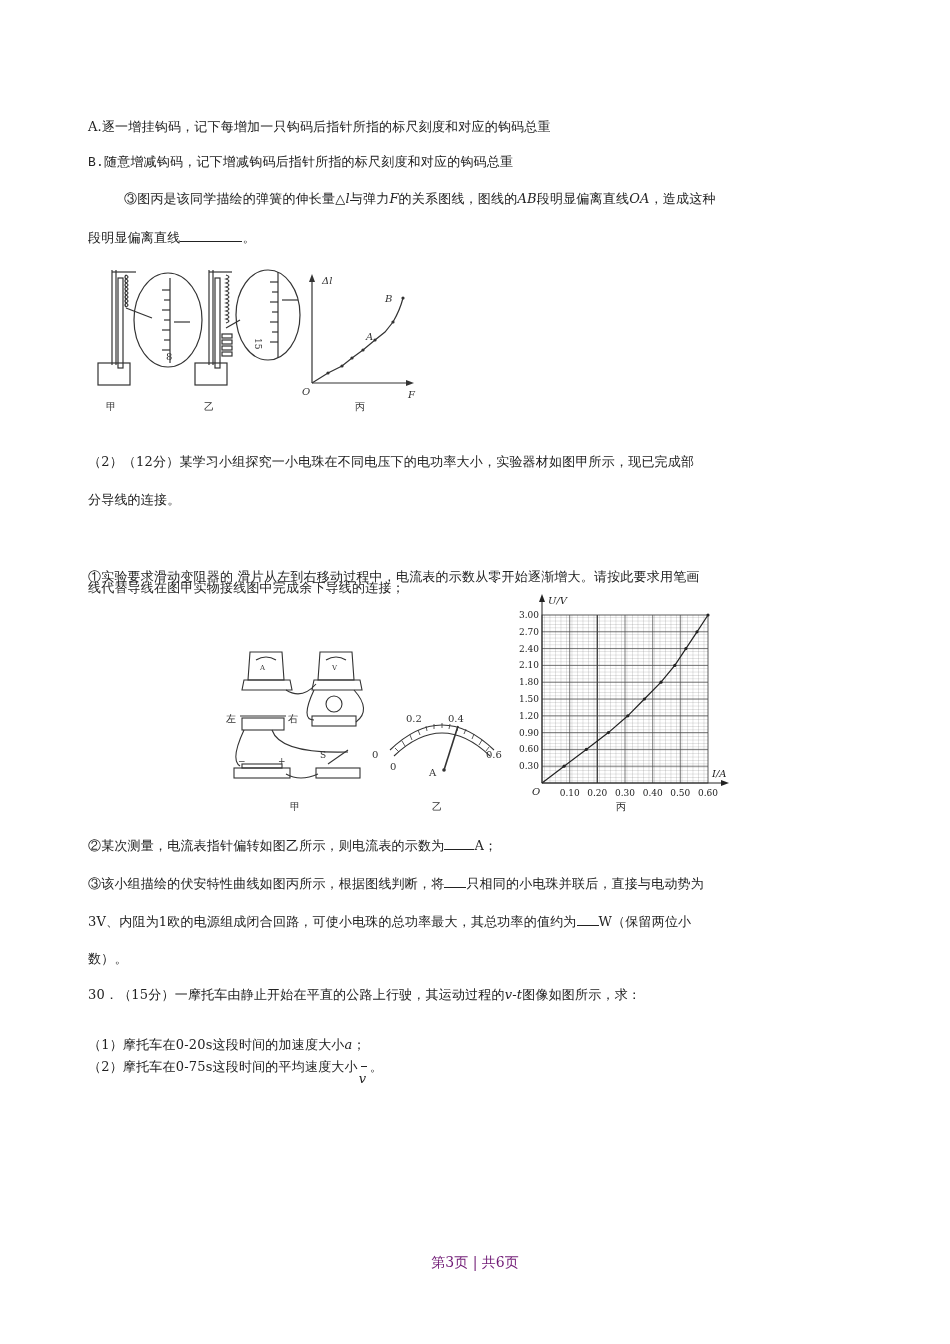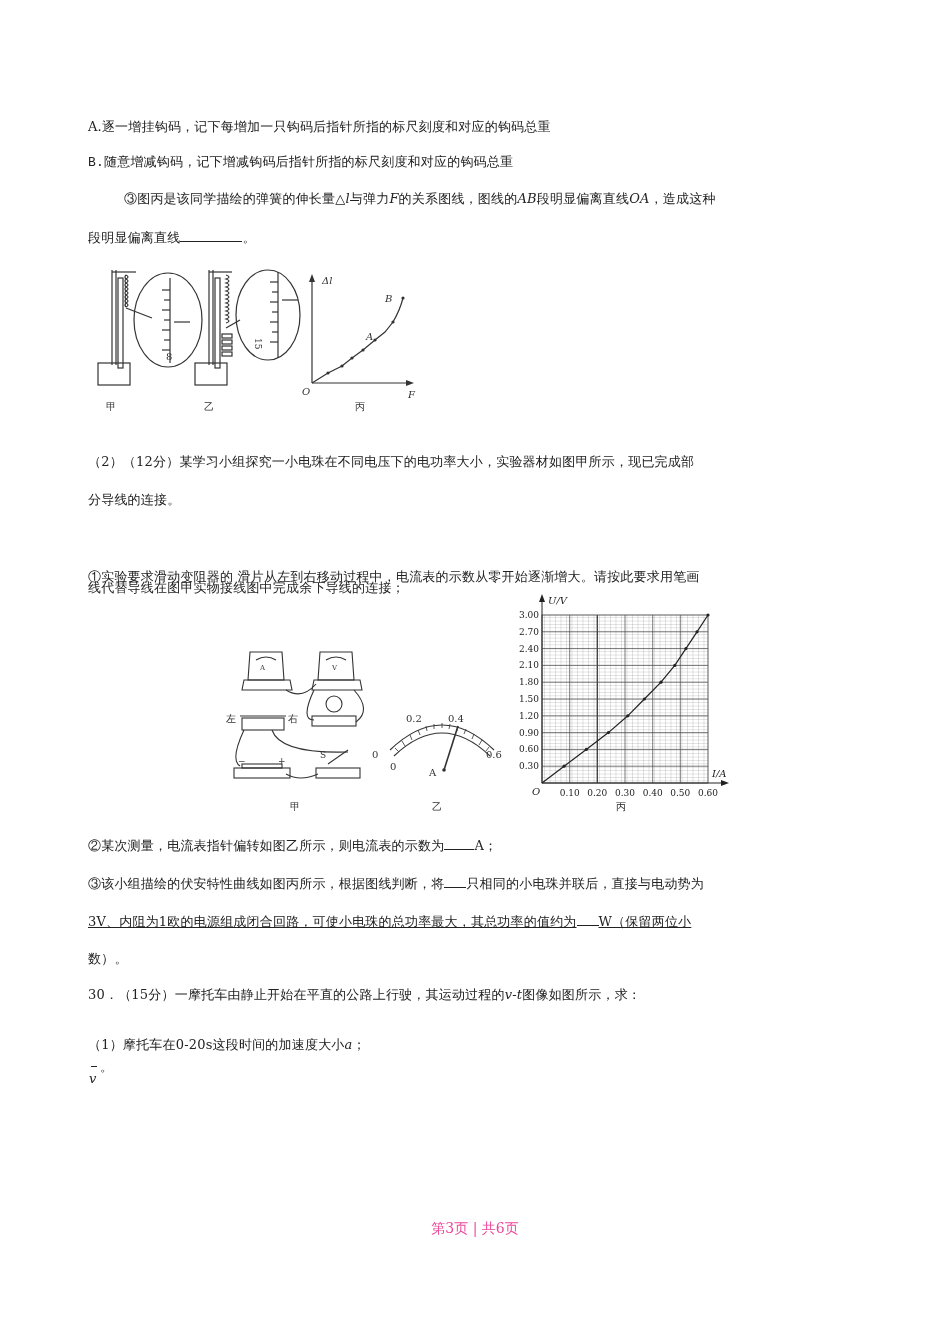--- a/index.html
+++ b/index.html
@@ -1,20 +1,20 @@
 <!DOCTYPE html>
 <html><head>
   <meta charset="utf-8">
   <style>
     html, body { margin:0; padding:0; background:#ffffff; }
     body { width:950px; height:1344px; position:relative; font-family:"DejaVu Serif", "Liberation Serif", serif; color:#222; }
     .line { position:absolute; left:88px; font-size:13px; line-height:20px; white-space:nowrap; letter-spacing:0.2px; }
     .blank { display:inline-block; border-bottom:1px solid #222; height:14px; vertical-align:baseline; }
     .fig { position:absolute; }
-    .footer { position:absolute; top:1220px; width:100%; text-align:center; font-size:14px; color:#ec4899; }
+    .footer { position:absolute; top:1254px; width:100%; text-align:center; font-size:14px; color:#701a75; }
     i.m { font-style:italic; }
   </style>
 </head>
 <body>
 
 <div class="line" style="top:117px;">A.逐一增挂钩码，记下每增加一只钩码后指针所指的标尺刻度和对应的钩码总重</div>
 <div class="line" style="top:153px;font-family:Liberation Mono, monospace;">B.随意增减钩码，记下增减钩码后指针所指的标尺刻度和对应的钩码总重</div>
 <div class="line" style="top:189px;margin-left:36px;">
   <span>③图丙是该同学描绘的弹簧的伸长量△</span><i class="m">l</i><span>与弹力</span><i class="m">F</i><span>的关系图线，图线的</span><i class="m">AB</i><span>段明显偏离直线</span><i class="m">OA</i><span>，造成这种</span>
 </div>
@@ -230,28 +230,28 @@
   <text x="32" y="205" font-size="10" fill="#222" font-style="italic" font-family="DejaVu Serif, serif">O</text>
   <text x="116" y="220" font-size="10" fill="#222">丙</text>
 </svg>
 
 <div class="line" style="top:835px;">
   <span>②某次测量，电流表指针偏转如图乙所示，则电流表的示数为</span><span class="blank" style="width:30px;"></span><span>A；</span>
 </div>
 <div class="line" style="top:873px;text-align:center;">
   <span>③该小组描绘的伏安特性曲线如图丙所示，根据图线判断，将</span><span class="blank" style="width:22px;"></span><span>只相同的小电珠并联后，直接与电动势为</span>
 </div>
-<div class="line" style="top:911px;text-decoration:underline;">
+<div class="line" style="top:911px;">
   <span>3V、内阻为1欧的电源组成闭合回路，可使小电珠的总功率最大，其总功率的值约为</span><span class="blank" style="width:22px;"></span><span>W（保留两位小</span>
 </div>
 <div class="line" style="top:949px;">数）。</div>
 
 <div class="line" style="top:985px;">
   <span>30．（15分）一摩托车由静止开始在平直的公路上行驶，其运动过程的</span><i class="m">v-t</i><span>图像如图所示，求：</span>
 </div>
 <div class="line" style="top:1035px;">
   <span>（1）摩托车在0-20s这段时间的加速度大小</span><i class="m">a</i><span>；</span>
 </div>
 <div class="line" style="top:1057px;">
-  <span style="display:inline-block; position:relative; width:12px; height:20px; vertical-align:top;"><span style="position:absolute; left:3px; top:9px; width:6px; border-top:1px solid #222;"></span><i class="m" style="position:absolute; left:1px; top:12px;">v</i></span><span>。</span>
+  <span>（2）摩托车在0-75s这段时间的平均速度大小</span><span style="display:inline-block; position:relative; width:12px; height:20px; vertical-align:top;"><span style="position:absolute; left:3px; top:9px; width:6px; border-top:1px solid #222;"></span><i class="m" style="position:absolute; left:1px; top:12px;">v</i></span><span>。</span>
 </div>
 
 <div class="footer">第3页 | 共6页</div>
 
 </body></html>

